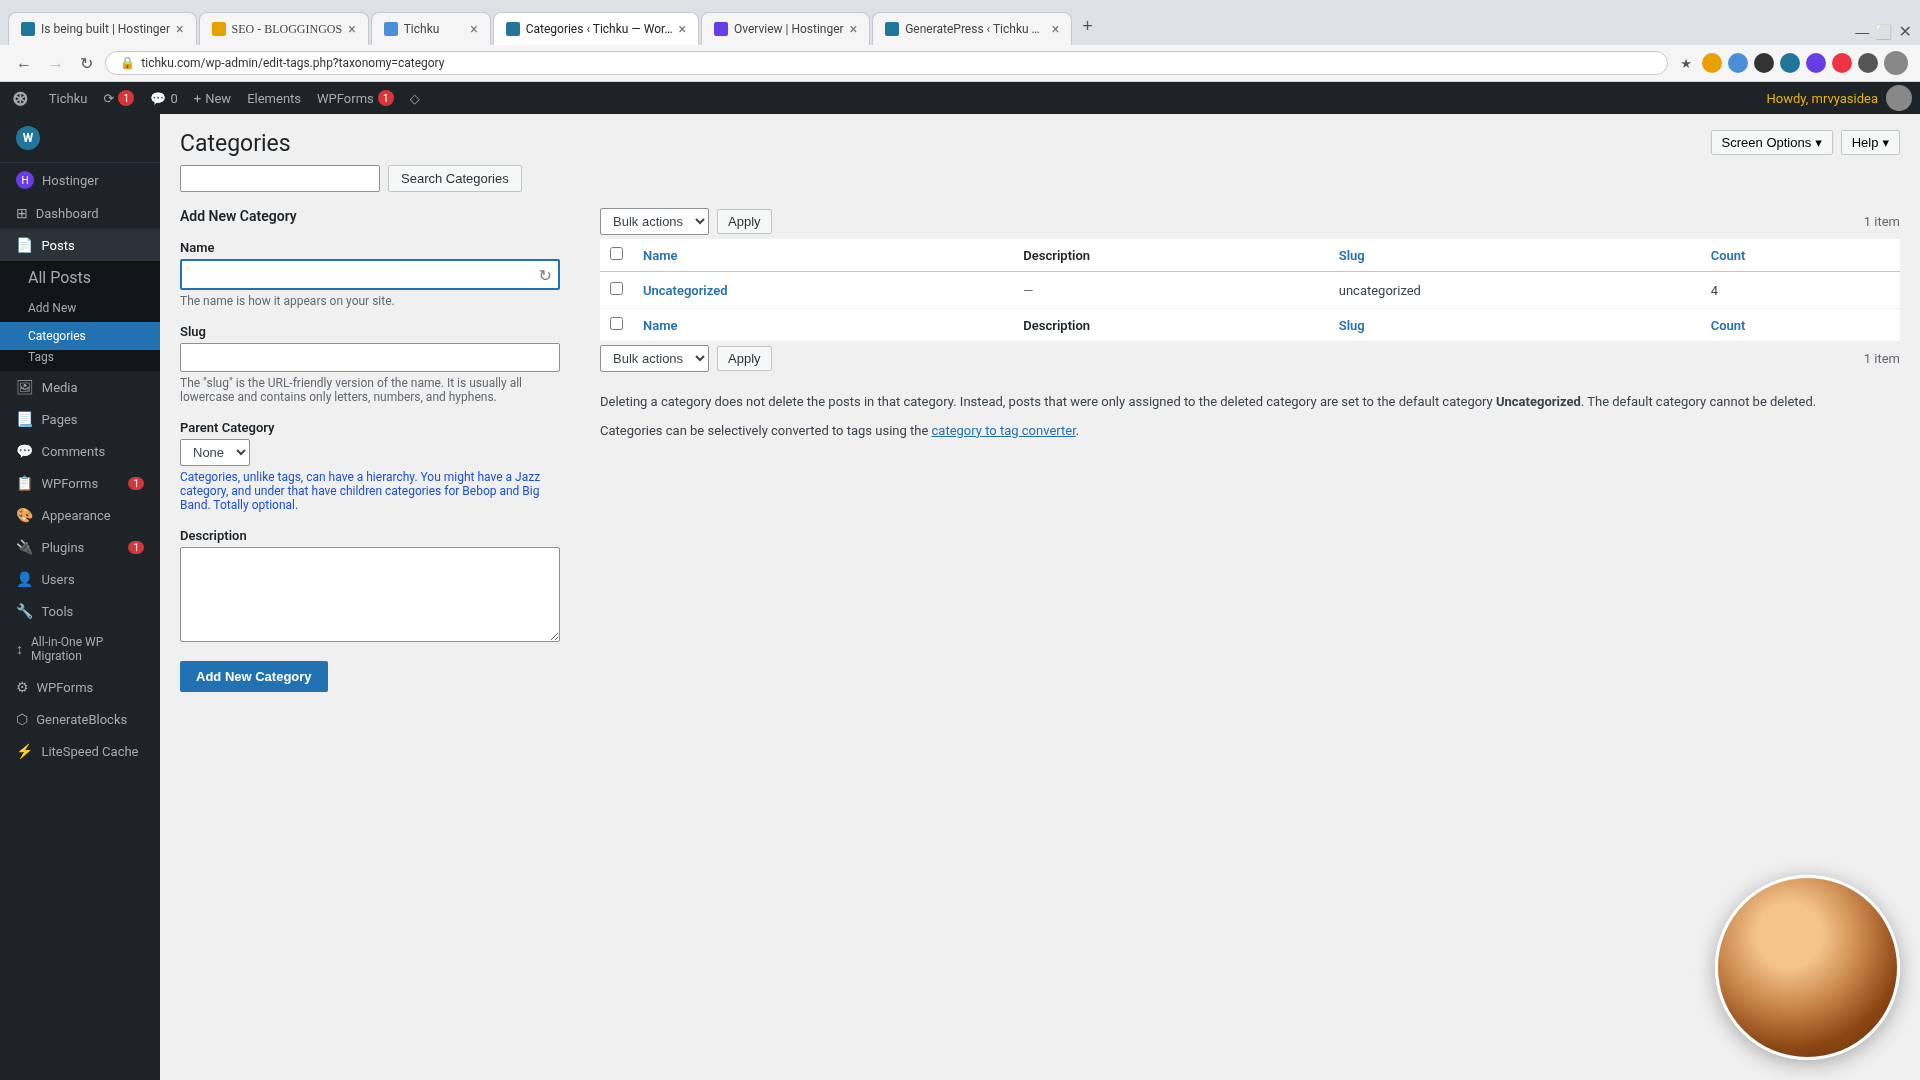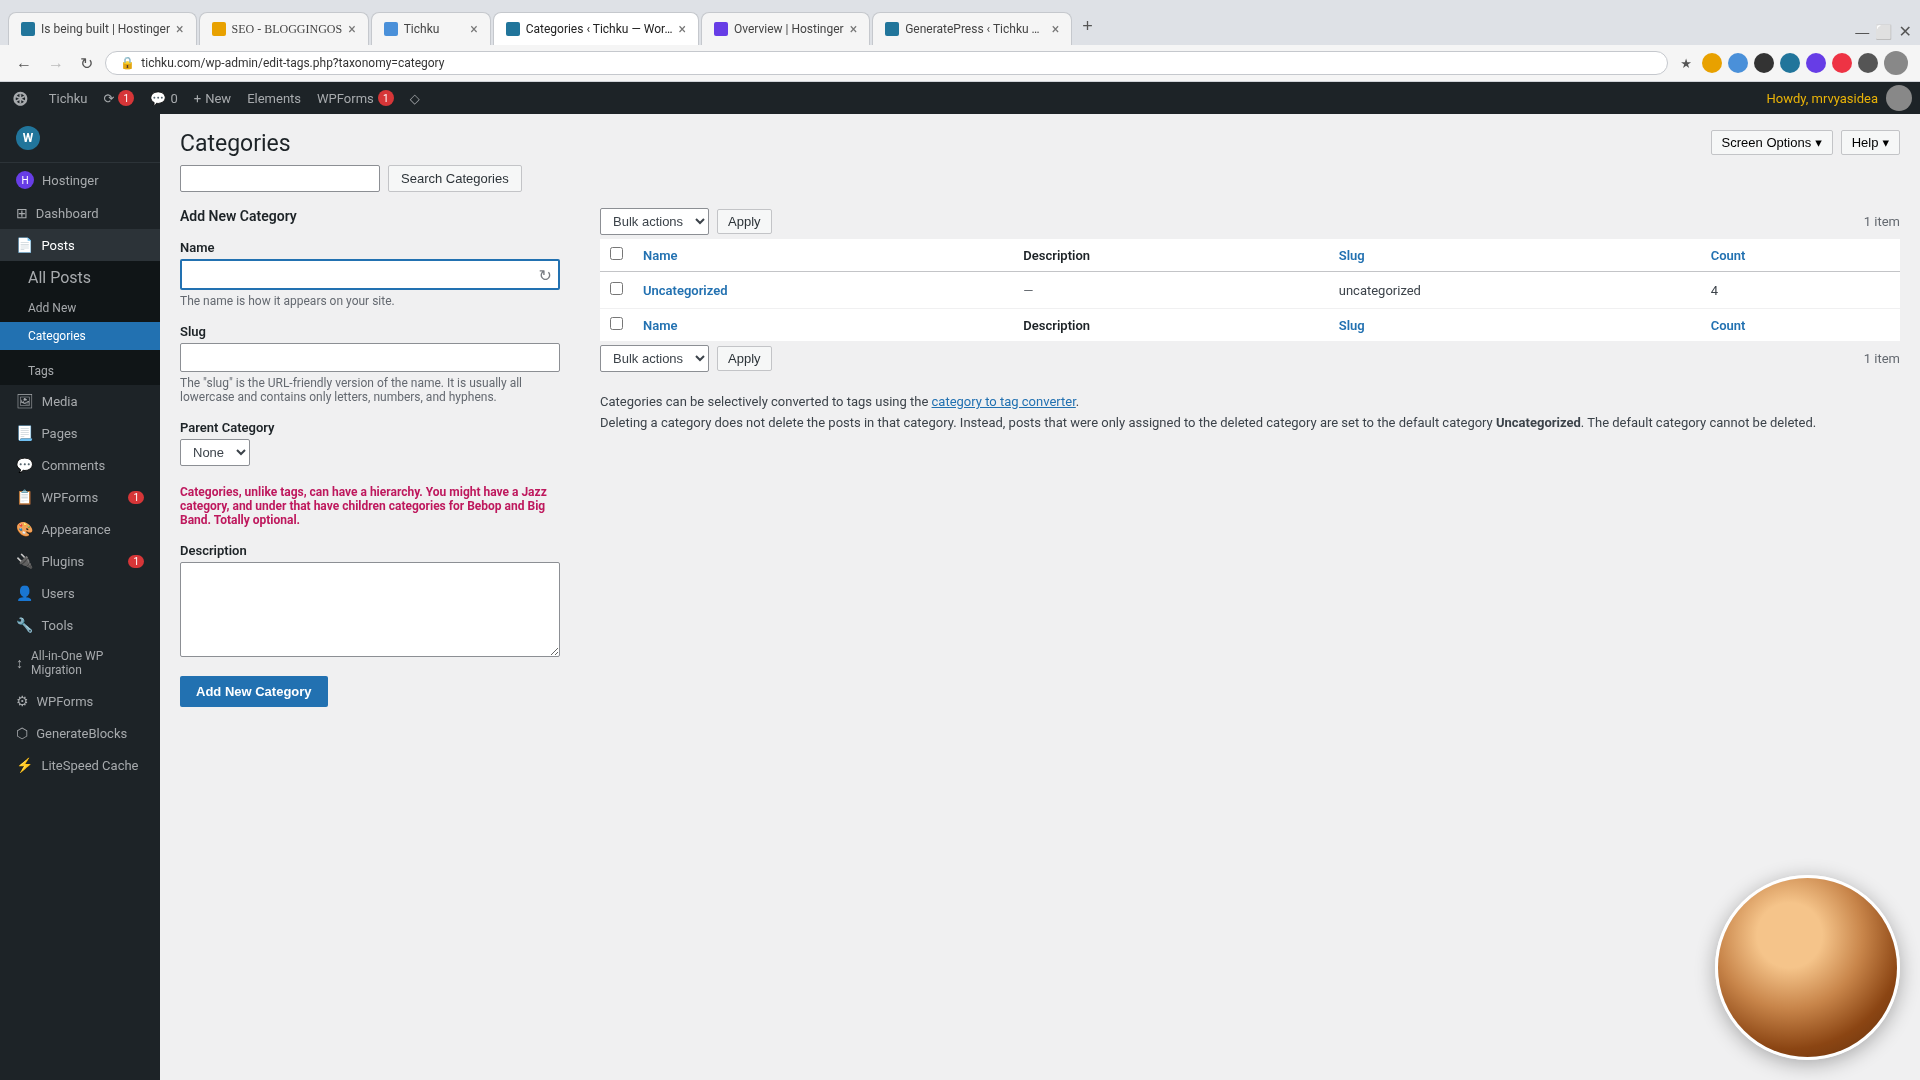--- a/index.html
+++ b/index.html
@@ -131,21 +131,21 @@
     <div style="background:#101517;">
       <div style="display:flex;align-items:center;padding:7px 16px 7px 28px;cursor:pointer;color:#a7aaad;font-size:16px;">
         <span>All Posts</span>
       </div>
       <div style="display:flex;align-items:center;padding:7px 16px 7px 28px;cursor:pointer;color:#a7aaad;font-size:12px;">
         <span>Add New</span>
       </div>
       <div style="display:flex;align-items:center;padding:7px 16px 7px 28px;cursor:pointer;color:#fff;font-size:12px;background:#2271b1;">
         <span>Categories</span>
       </div>
-      <div style="display:flex;align-items:center;padding:14px 16px 7px 28px;cursor:pointer;color:#a7aaad;font-size:12px;">
+      <div style="display:flex;align-items:center;padding:0 16px 7px 28px;cursor:pointer;color:#a7aaad;font-size:12px;">
         <span>Tags</span>
       </div>
     </div>
 
     <div style="display:flex;align-items:center;gap:8px;padding:8px 16px;cursor:pointer;color:#a7aaad;font-size:13px;">
       <span style="font-size:14px;">🖼</span>
       <span>Media</span>
     </div>
 
     <div style="display:flex;align-items:center;gap:8px;padding:8px 16px;cursor:pointer;color:#a7aaad;font-size:13px;">
@@ -250,21 +250,21 @@
           <input type="text" style="width: 100%; border: 1px solid rgb(140, 143, 148); border-radius: 2px; padding: 6px 10px; font-size: 13px; color: rgb(60, 67, 74); background: rgb(255, 255, 255);">
           <p style="font-size:12px;color:#646970;margin-top:4px;">The "slug" is the URL-friendly version of the name. It is usually all lowercase and contains only letters, numbers, and hyphens.</p>
         </div>
 
         
         <div style="margin-bottom:16px;">
           <label style="display:block;font-weight:600;font-size:13px;margin-bottom:4px;color:#1d2327;">Parent Category</label>
           <select style="border:1px solid #8c8f94;border-radius:2px;padding:4px 8px;font-size:13px;color:#3c434a;background:#fff;cursor:pointer;">
             <option>None</option>
           </select>
-          <p style="font-size:12px;color:#be185d;margin-top:19px;font-weight:bold;">Categories, unlike tags, can have a hierarchy. You might have a Jazz category, and under that have children categories for Bebop and Big Band. Totally optional.</p>
+          <p style="font-size:12px;color:#1d4ed8;margin-top:4px;">Categories, unlike tags, can have a hierarchy. You might have a Jazz category, and under that have children categories for Bebop and Big Band. Totally optional.</p>
         </div>
 
         
         <div style="margin-bottom:16px;">
           <label style="display:block;font-weight:600;font-size:13px;margin-bottom:4px;color:#1d2327;">Description</label>
           <textarea style="width: 100%; border: 1px solid rgb(140, 143, 148); border-radius: 2px; padding: 6px 10px; font-size: 13px; color: rgb(60, 67, 74); background: rgb(255, 255, 255); height: 95px; resize: vertical;"></textarea>
         </div>
 
         
         <button style="background:#2271b1;color:#fff;border:none;border-radius:2px;padding:8px 16px;font-size:13px;cursor:pointer;font-weight:600;">Add New Category</button>
@@ -324,26 +324,26 @@
           <div style="display:flex;align-items:center;gap:8px;">
             <select style="border:1px solid #8c8f94;border-radius:2px;padding:4px 8px;font-size:13px;color:#3c434a;background:#fff;cursor:pointer;">
               <option>Bulk actions</option>
             </select>
             <button style="background:#f6f7f7;border:1px solid #c3c4c7;border-radius:2px;padding:4px 10px;font-size:13px;cursor:pointer;color:#2c3338;">Apply</button>
           </div>
           <span style="font-size:13px;color:#646970;">1 item</span>
         </div>
 
         <div style="margin-top:20px;font-size:13px;color:#3c434a;line-height:1.6;">
+          <p>
+            <span>Deleting a category does not delete the posts in that category. Instead, posts that were only assigned to the deleted category are set to the default category </span><strong>Uncategorized</strong><span>. The default category cannot be deleted.</span>
+          </p>
           <p style="margin-top:8px;">
             <span>Categories can be selectively converted to tags using the </span><a href="#" style="color:#2271b1;">category to tag converter</a><span>.</span>
           </p>
-          <p>
-            <span>Deleting a category does not delete the posts in that category. Instead, posts that were only assigned to the deleted category are set to the default category </span><strong>Uncategorized</strong><span>. The default category cannot be deleted.</span>
-          </p>
         </div>
 
       </div>
     </div>
   </div>
 </div>
 
 <div style="position:fixed;bottom:20px;right:20px;width:185px;height:185px;border-radius:50%;overflow:hidden;border:3px solid #fff;box-shadow:0 4px 20px rgba(0,0,0,0.3);">
   <div style="width:100%;height:100%;background:radial-gradient(circle at 40% 32%, #f5c48a 20%, #c8854a 45%, #8B4513 70%, #5a2d0c 100%);"></div>
 </div>

